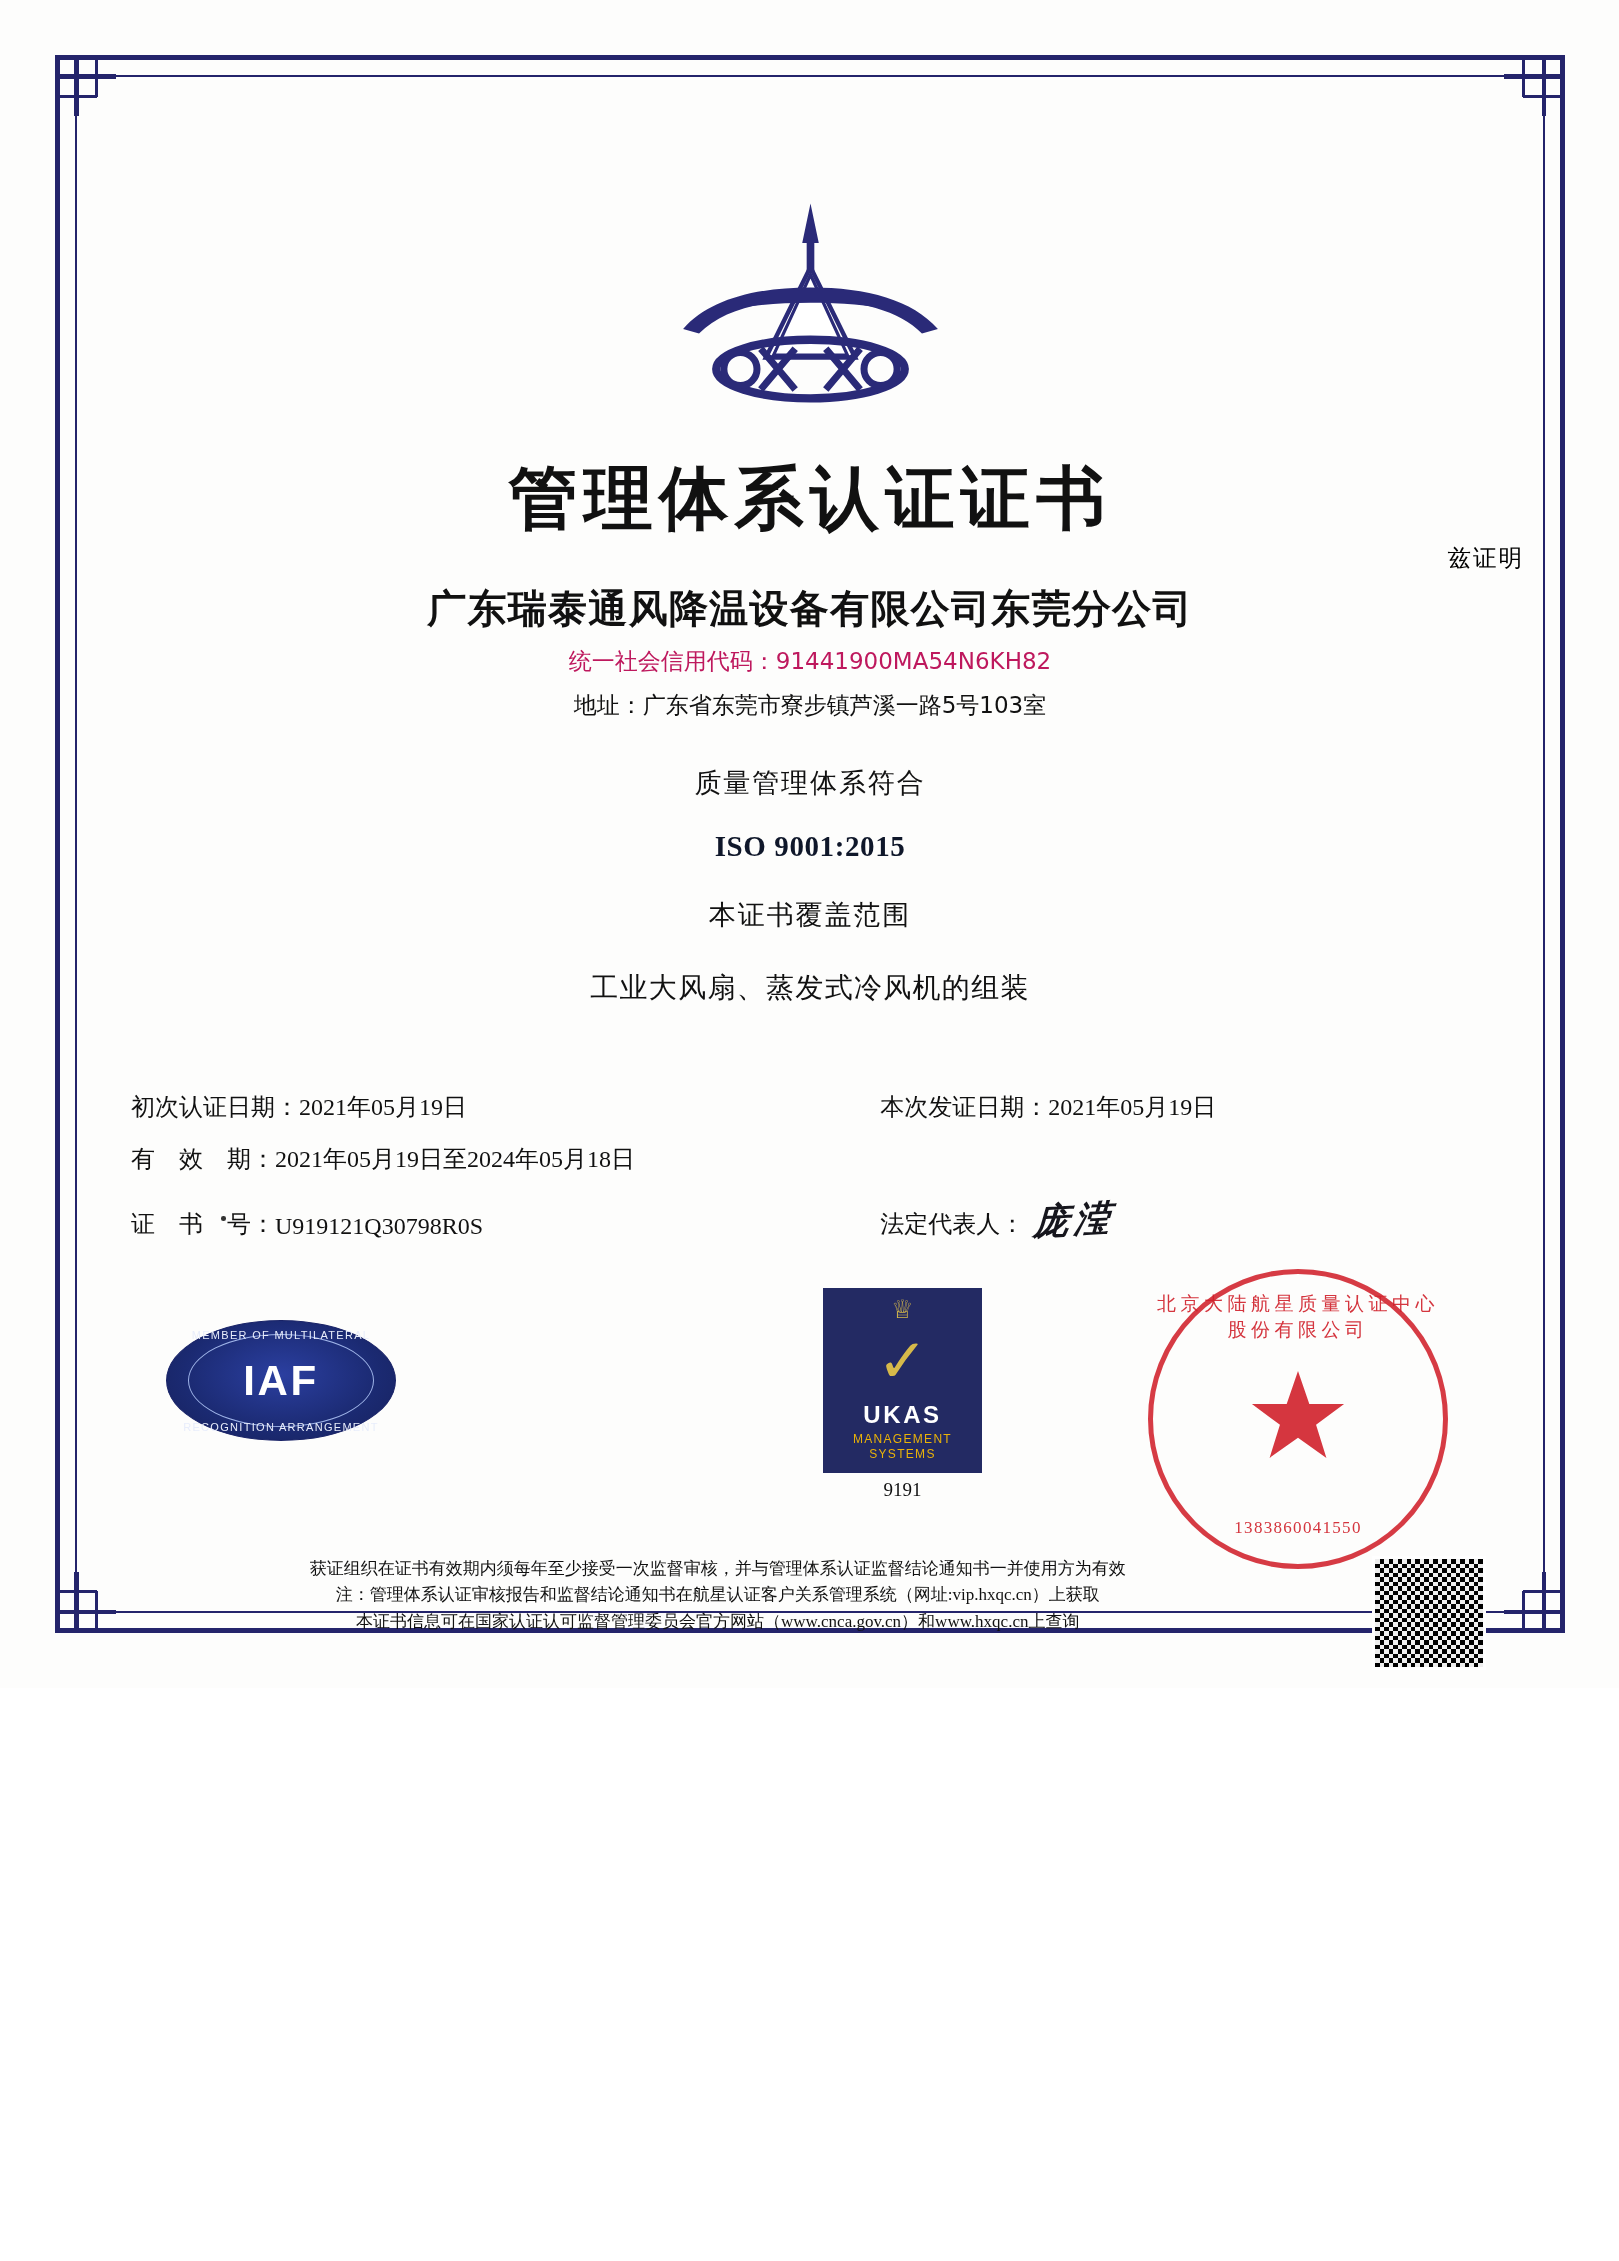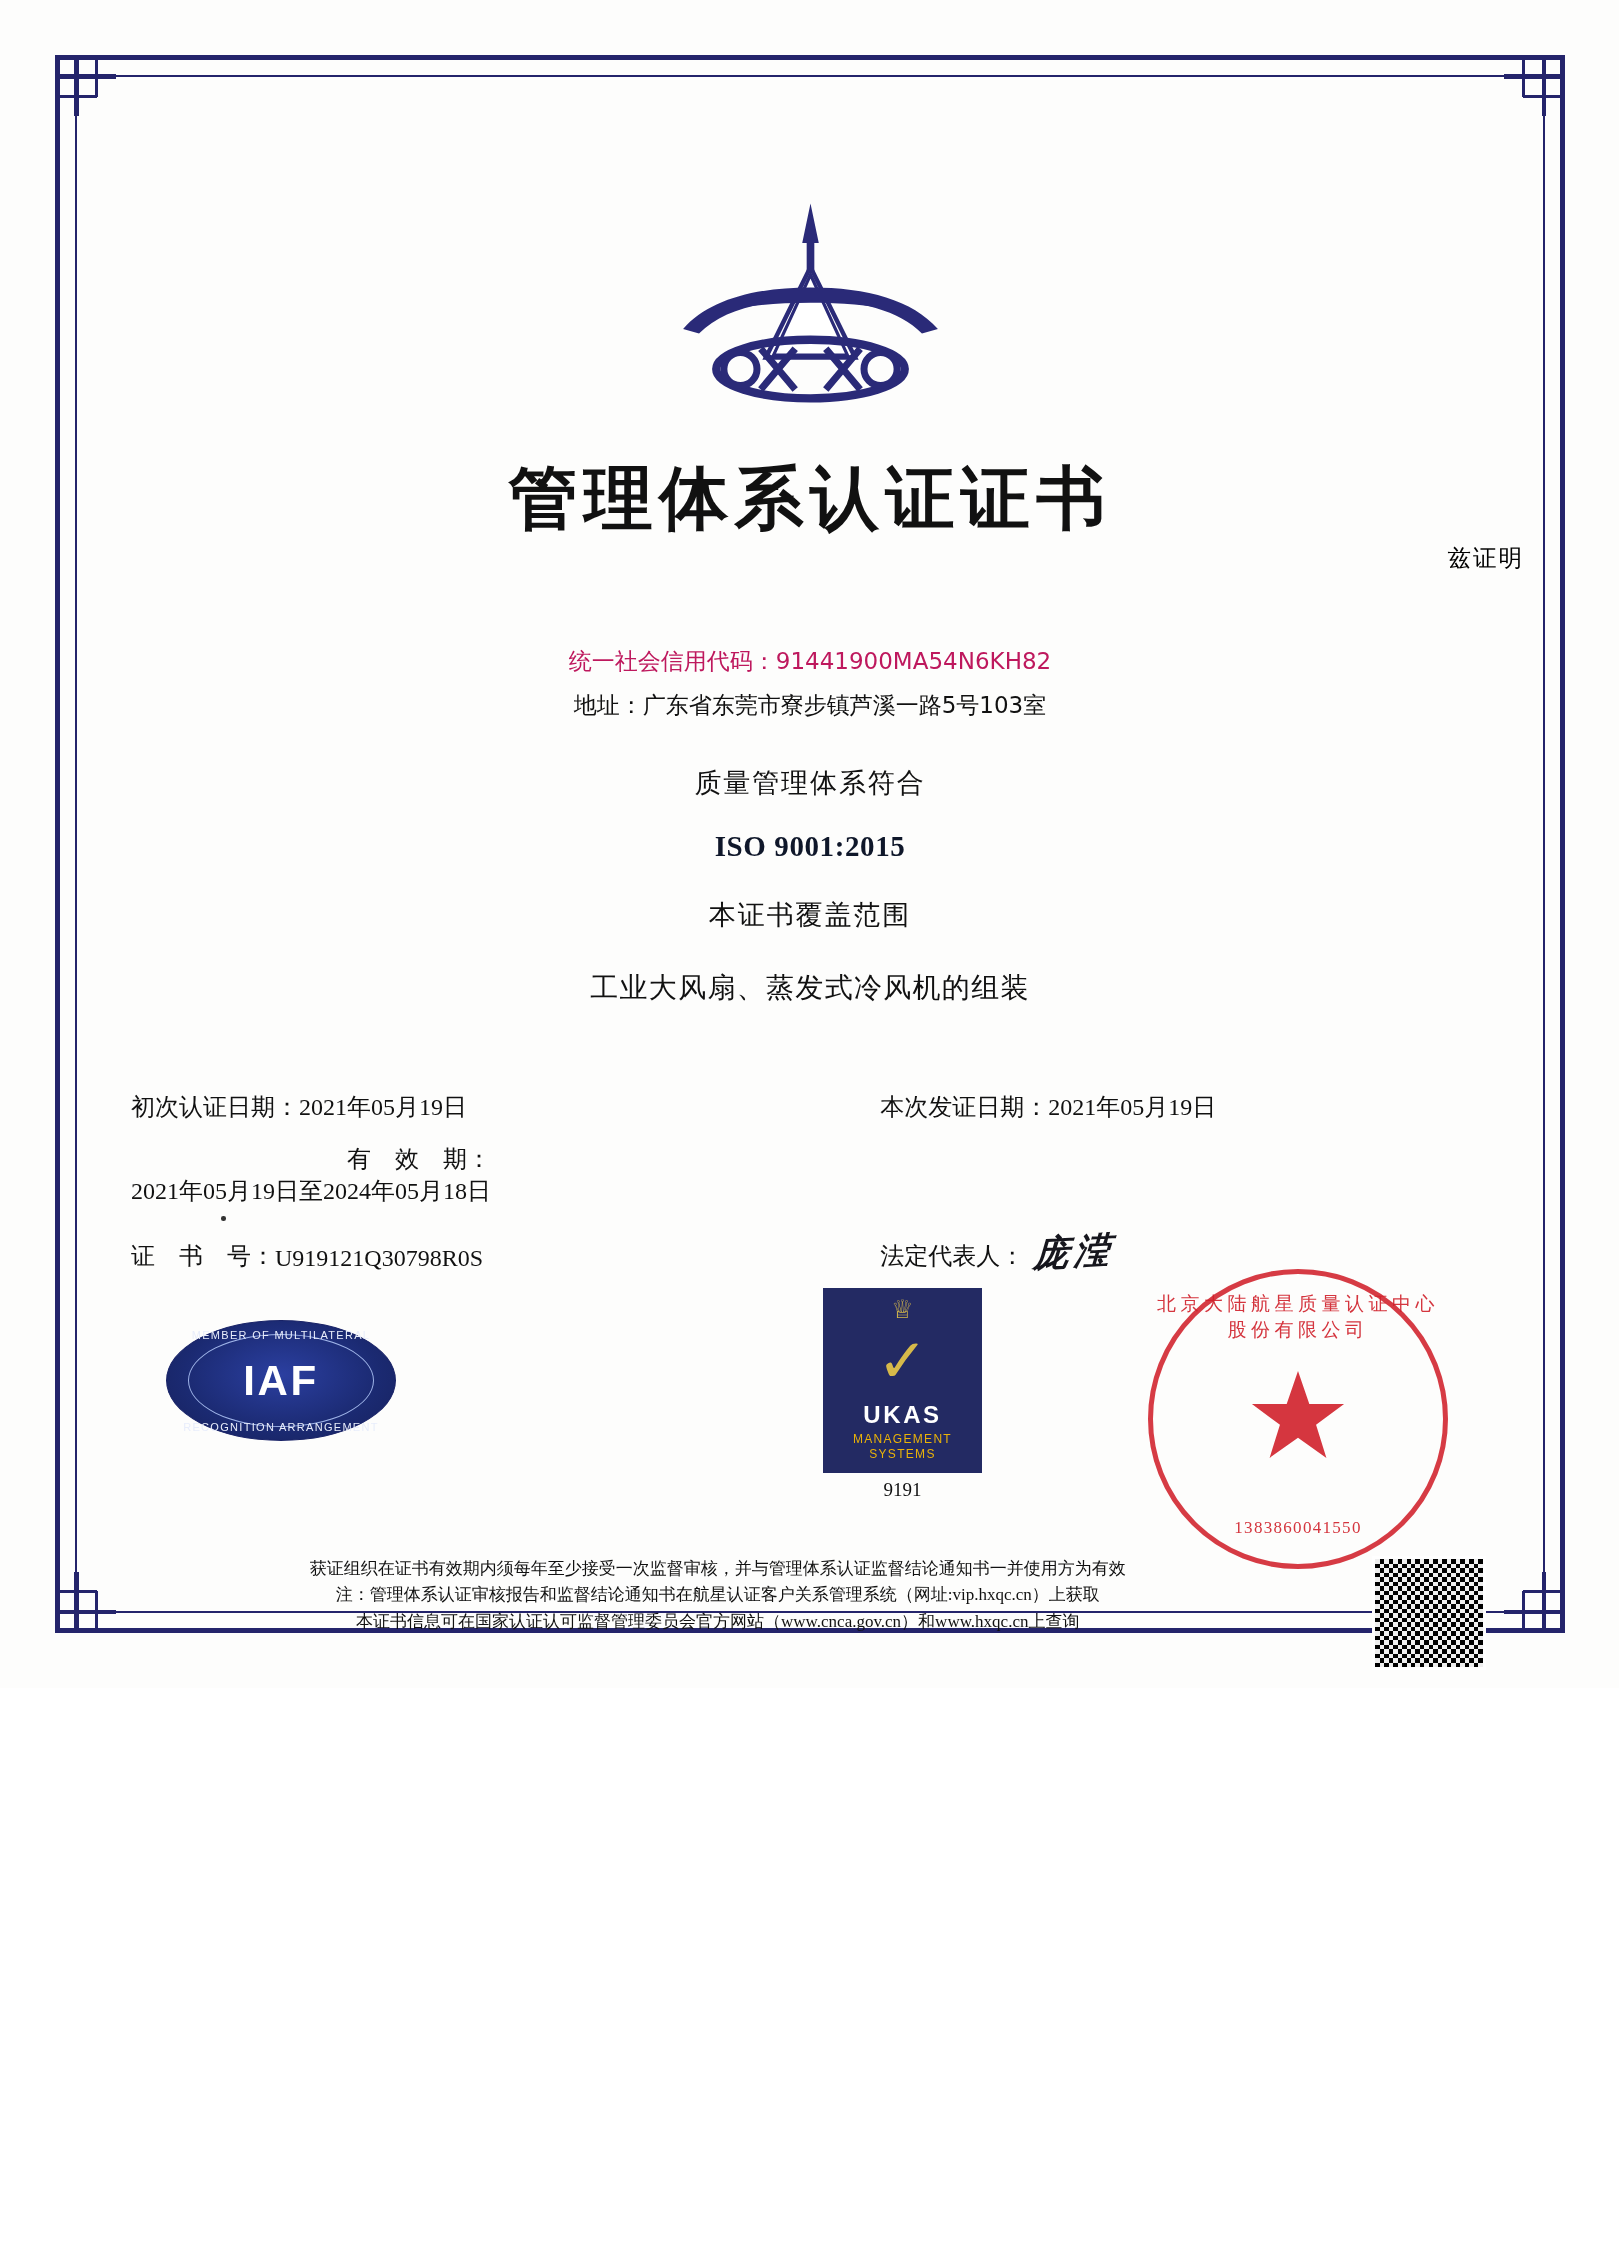--- a/index.html
+++ b/index.html
@@ -470,20 +470,21 @@
         <ellipse cx="230" cy="268" rx="148" ry="46" fill="none" stroke="#2a2a78" stroke-width="13"></ellipse>
         <path d="M152 236 L206 300 M206 236 L152 300" stroke="#2a2a78" stroke-width="11" fill="none"></path>
         <path d="M254 236 L308 300 M308 236 L254 300" stroke="#2a2a78" stroke-width="11" fill="none"></path>
         <circle cx="120" cy="268" r="26" fill="none" stroke="#2a2a78" stroke-width="11"></circle>
         <circle cx="340" cy="268" r="26" fill="none" stroke="#2a2a78" stroke-width="11"></circle>
       </svg>
     </div>
 
     <div class="cert-title">管理体系认证证书</div>
     <div class="zizhengming">兹证明</div>
+    <div class="company">广东瑞泰通风降温设备有限公司东莞分公司</div>
     <div class="credit-code">统一社会信用代码：91441900MA54N6KH82</div>
     <div class="address">地址：广东省东莞市寮步镇芦溪一路5号103室</div>
     <div class="conform-line">质量管理体系符合</div>
     <div class="standard">ISO 9001:2015</div>
     <div class="scope-label">本证书覆盖范围</div>
     <div class="scope-text">工业大风扇、蒸发式冷风机的组装</div>
 
     <div class="speck"></div>
 
     <div class="details">
@@ -492,21 +493,21 @@
           <span class="det-key">初次认证日期：</span>
           <span class="det-val">2021年05月19日</span>
         </div>
         <div class="det-right">
           <span class="det-key">本次发证日期：</span>
           <span class="det-val">2021年05月19日</span>
         </div>
       </div>
 
       <div class="det-row">
-        <div class="det-left" style="width:auto;flex-direction:column;">
+        <div class="det-left" style="width:auto;">
           <span class="det-key">有    效    期：</span>
           <span class="det-val">2021年05月19日至2024年05月18日</span>
         </div>
       </div>
 
       <div class="det-row">
         <div class="det-left">
           <span class="det-key">证    书    号：</span>
           <span class="det-val">U919121Q30798R0S</span>
         </div>

